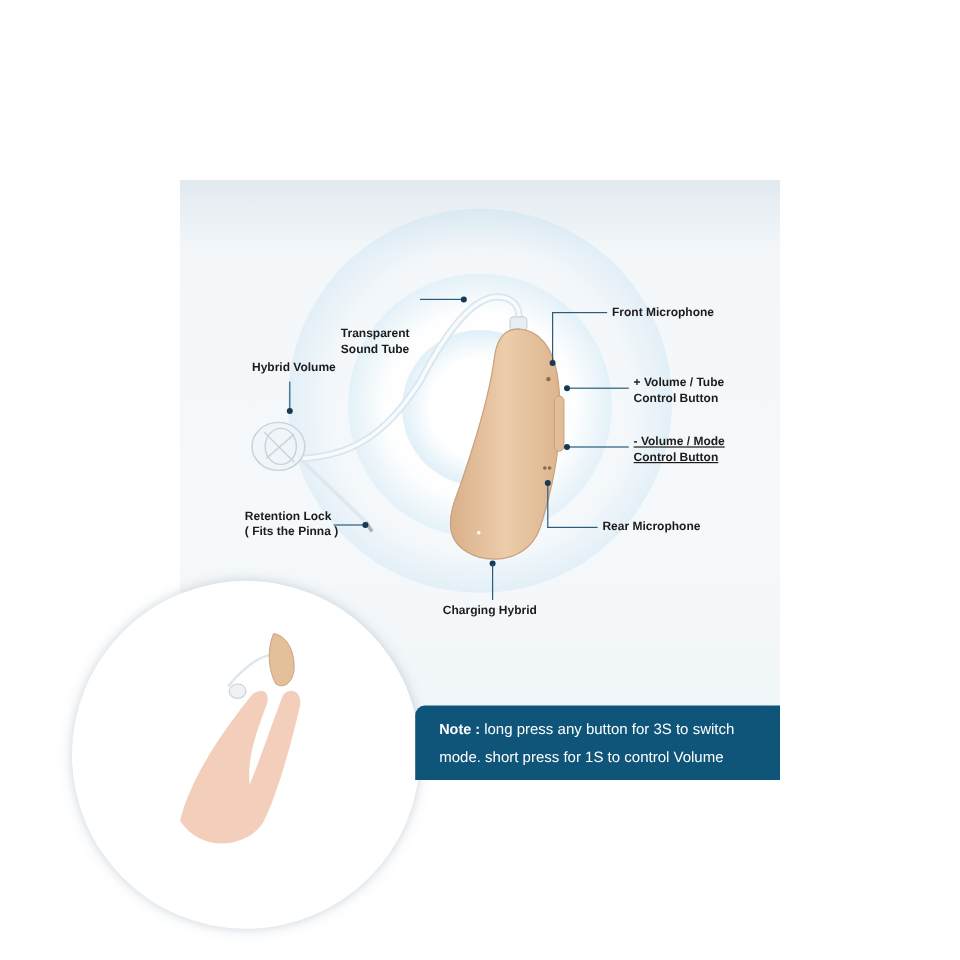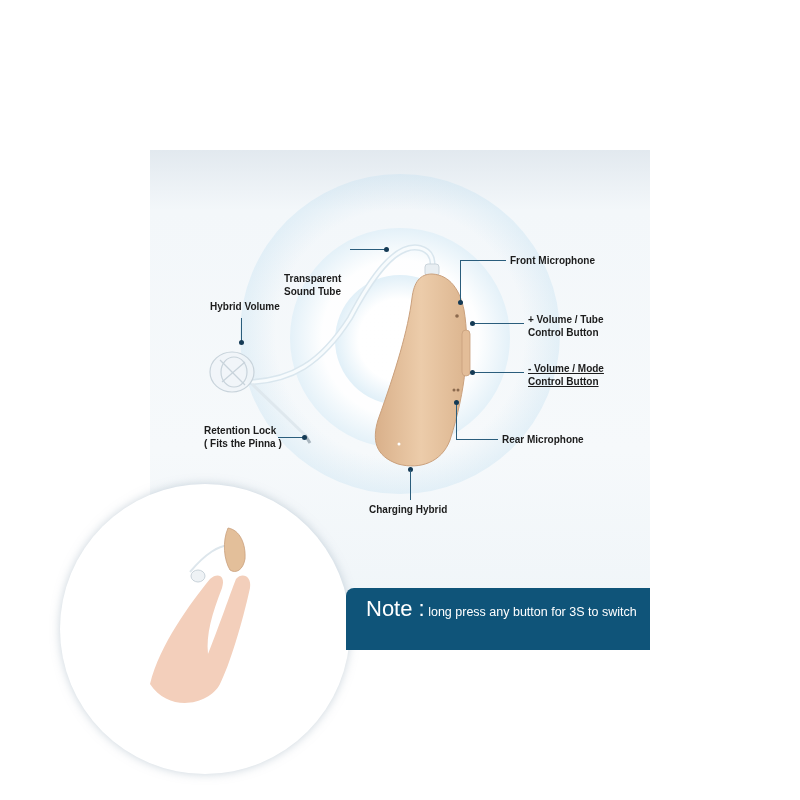--- a/index.html
+++ b/index.html
@@ -6,21 +6,21 @@
   body { width:800px; height:800px; position:relative; overflow:hidden; font-family:"Liberation Sans", sans-serif; }
   .panel { position:absolute; left:150px; top:150px; width:500px; height:500px;
     background: linear-gradient(180deg, #e2e9ef 0%, #f3f7fa 12%, #f6f9fb 60%, #eef4f8 100%); overflow:hidden; }
   .ring { position:absolute; border-radius:50%; }
   .label { position:absolute; font-size:10px; font-weight:bold; color:#1c1c1c; line-height:13px; white-space:nowrap; }
   .line { position:absolute; background:#2a5d7c; }
   .dot { position:absolute; width:5px; height:5px; border-radius:50%; background:#143a55; }
   .note { position:absolute; left:346px; top:588px; width:304px; height:62px; background:#0f5479;
     border-top-left-radius:8px; color:#fff; }
   .note-text { position:absolute; left:20px; top:9px; font-size:12.5px; line-height:23px; }
-  .note-key { font-weight:normal; font-size:22px; }
+  .note-key { font-weight:bold; font-size:12px; }
   .hand-circle { position:absolute; left:60px; top:484px; width:290px; height:290px; border-radius:50%;
     background:#ffffff; box-shadow: 0 0 10px rgba(150,170,185,0.5); overflow:hidden; }
 </style>
 </head>
 <body>
 
 <div class="panel">
   <div class="ring" style="left:90px;top:24px;width:320px;height:320px;background:radial-gradient(circle, rgba(255,255,255,0) 55%, rgba(190,222,240,0.75) 90%, rgba(220,236,246,0.3) 100%);"></div>
   <div class="ring" style="left:140px;top:78px;width:220px;height:220px;background:radial-gradient(circle, rgba(255,255,255,0.9) 50%, rgba(190,222,240,0.8) 92%, rgba(220,236,246,0.3) 100%);"></div>
   <div class="ring" style="left:185px;top:125px;width:130px;height:130px;background:radial-gradient(circle, rgba(255,255,255,0.95) 45%, rgba(190,222,240,0.85) 92%, rgba(220,236,246,0.3) 100%);"></div>
@@ -104,14 +104,15 @@
     <path d="M130,88 C145,70 160,60 170,62" fill="none" stroke="#dde6ec" stroke-width="2"></path>
     <path d="M168,44 C180,46 186,60 185,75 C183,86 176,90 170,86 C164,76 162,58 168,44 Z" fill="#e3bf9a" stroke="#c9a07c" stroke-width="0.8"></path>
     <ellipse cx="138" cy="92" rx="7" ry="6" fill="#eef2f5" stroke="#c8d2d9"></ellipse>
     <path d="M90,200 C100,160 130,120 150,95 C158,88 166,92 162,104 C152,130 146,150 148,170 C160,140 170,110 176,95 C182,88 192,92 190,104 C182,140 170,180 160,200 C150,220 110,230 90,200 Z" fill="#f3cfbb"></path>
   </svg>
 </div>
 
 <div class="note">
   <div class="note-text">
     <span class="note-key">Note :</span><span> long press any button for 3S to switch</span><br>
+    <span>mode. short press for 1S to control Volume</span>
   </div>
 </div>
 
 </body></html>

